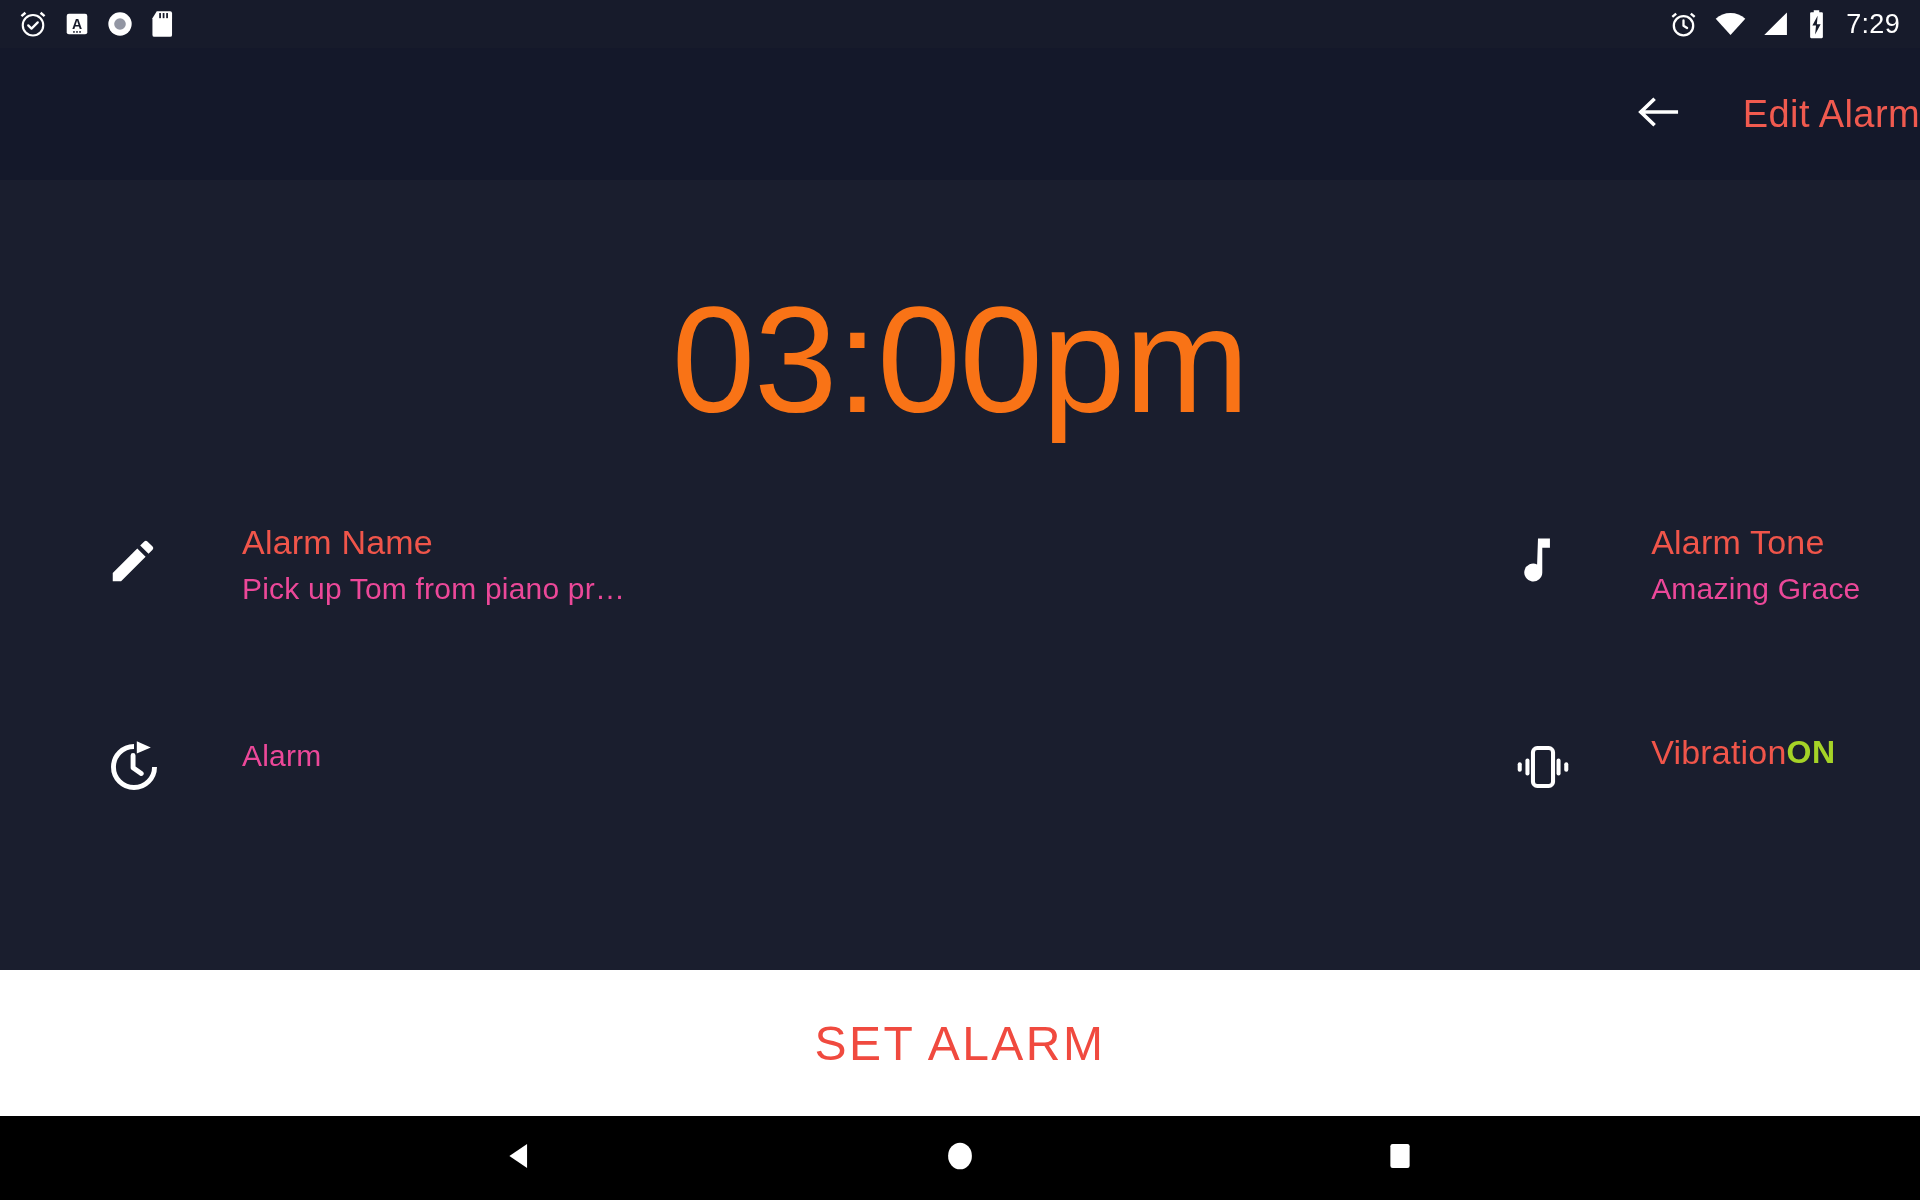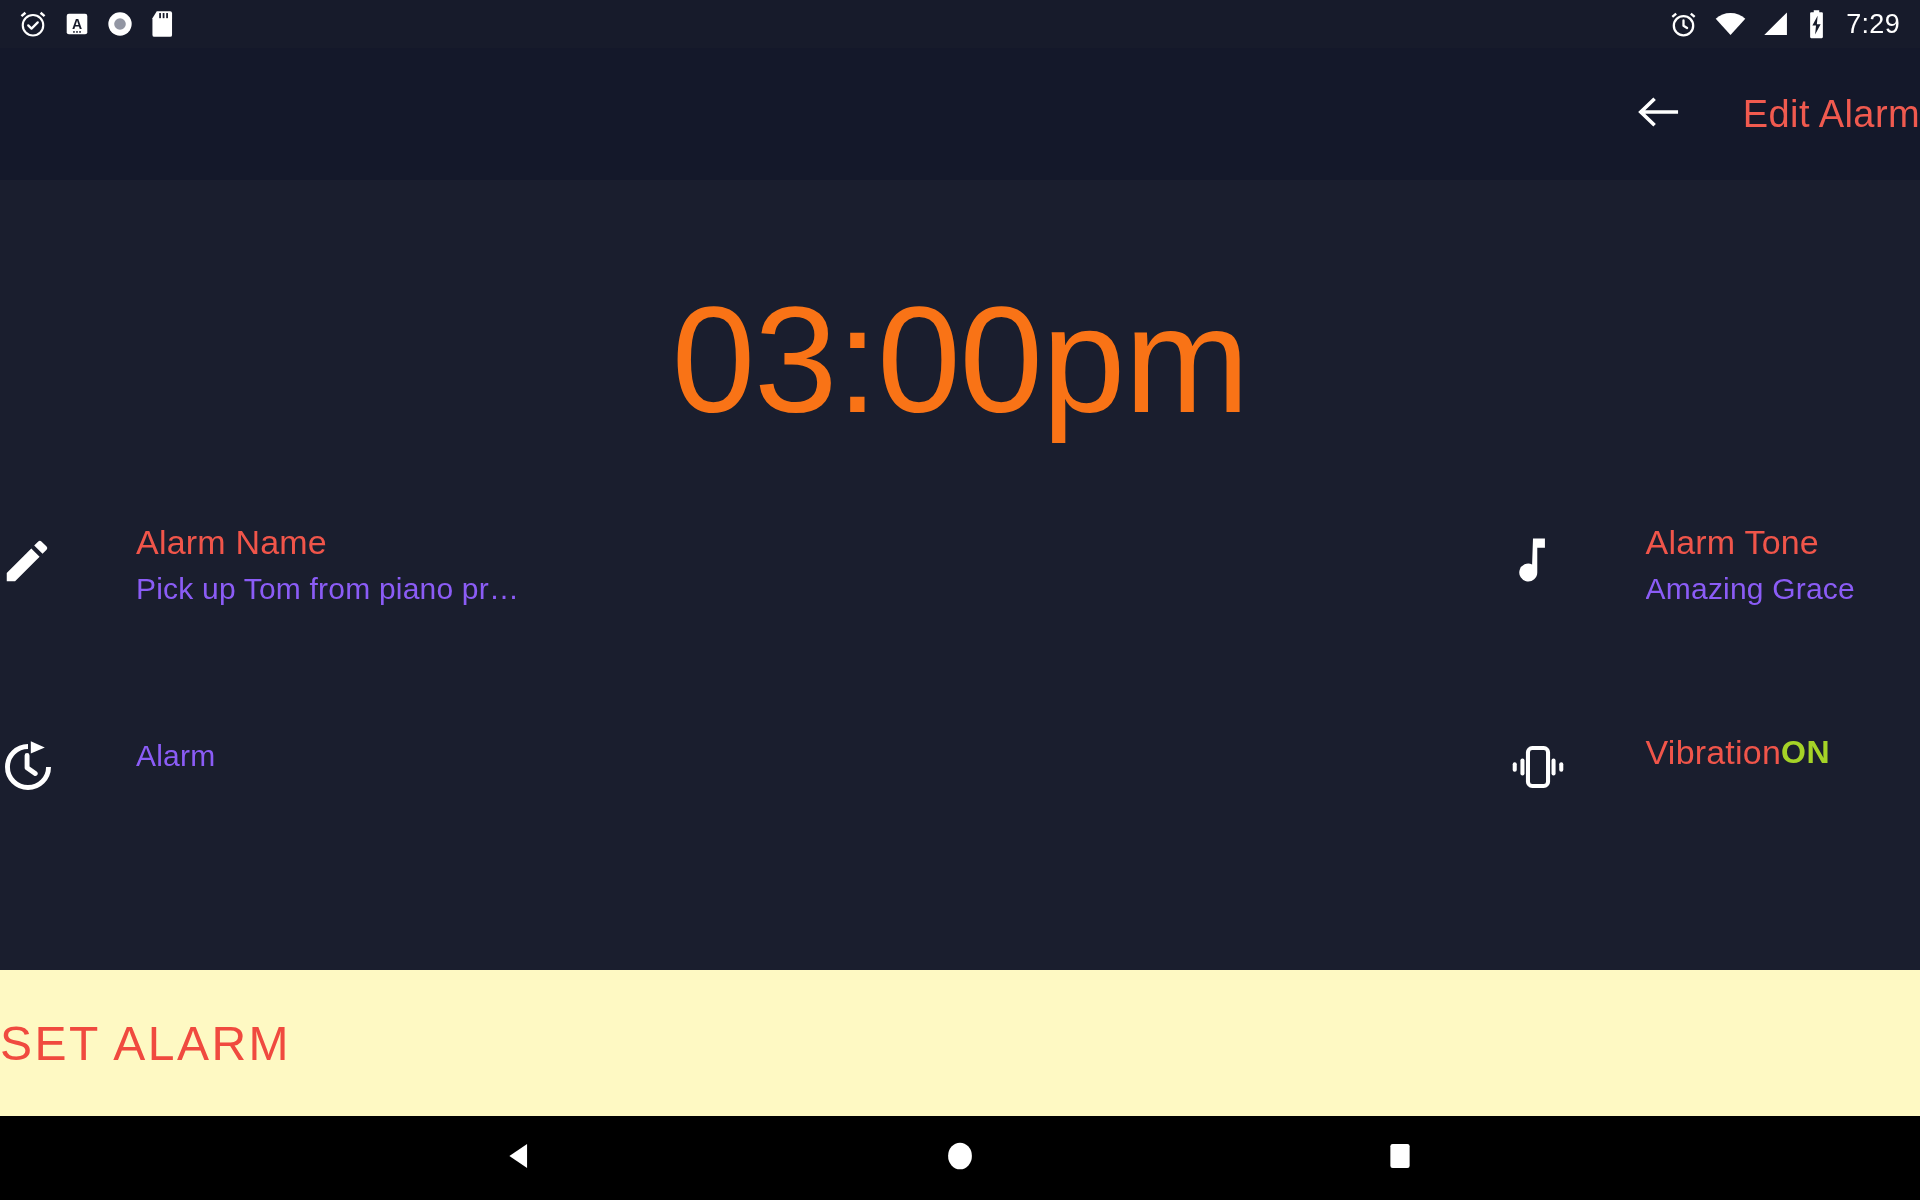--- a/index.html
+++ b/index.html
@@ -105,21 +105,21 @@
     margin-top: 72px;
     padding: 0 0 0 0;
   }
 
   .option-row {
     display: flex;
     align-items: flex-start;
     padding: 16px 0 16px 0;
     cursor: pointer;
   }
-  .option-row.col-left  { }
+  .option-row.col-left  { padding-left: 106px; }
   .option-row.col-right { padding-left: 890px; }
 
   .opt-icon {
     width: 56px;
     min-width: 56px;
     height: 64px;
     display: flex;
     align-items: center;
     justify-content: flex-start;
     margin-top: 6px;
@@ -133,21 +133,21 @@
   }
   .opt-title {
     color: #f0554a;
     font-size: 34px;
     font-weight: 300;
     line-height: 1.15;
     letter-spacing: .2px;
     white-space: nowrap;
   }
   .opt-value {
-    color: #8b5cf6;
+    color: #ec4899;
     font-size: 30px;
     font-weight: 300;
     line-height: 1.15;
     margin-top: 10px;
     letter-spacing: .2px;
     white-space: nowrap;
     overflow: hidden;
   }
   .opt-state {
     color: #a5d327;
@@ -160,24 +160,24 @@
   }
   .option-row.vibration .opt-text {
     flex-direction: row;
     align-items: center;
   }
   .option-row.vibration .opt-title { margin-top: 4px; text-align: right; }
 
   
   .set-alarm-bar {
     height: 146px;
-    background: #fef9c3;
-    display: flex;
-    align-items: center;
-    justify-content: flex-start;
+    background: #ffffff;
+    display: flex;
+    align-items: center;
+    justify-content: center;
     flex: 0 0 auto;
     cursor: pointer;
   }
   .set-alarm-label {
     color: #f04a3f;
     font-size: 48px;
     font-weight: 300;
     letter-spacing: 2.5px;
     font-family: "Liberation Sans", sans-serif;
   }

